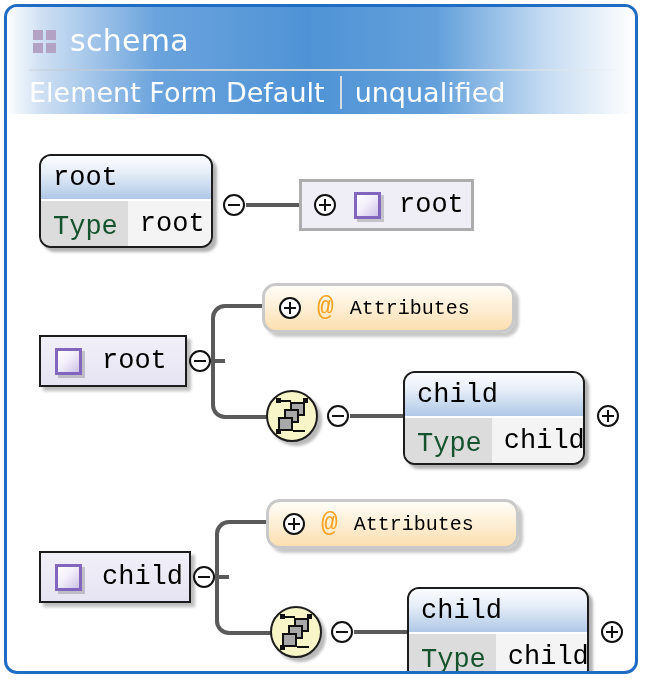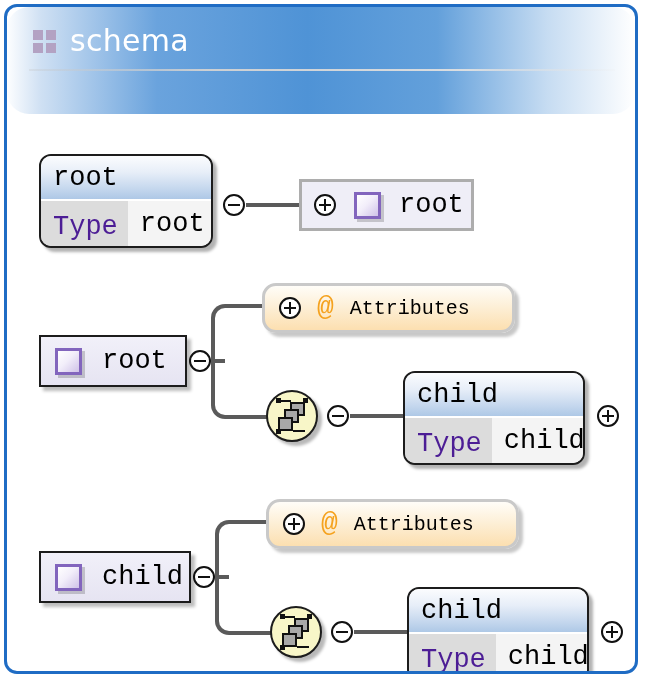--- a/index.html
+++ b/index.html
@@ -31,21 +31,20 @@
   
   #schema-header {
     position: absolute;
     left: 0;
     top: 0;
     width: 100%;
     height: 107px;
     background: linear-gradient(to right,
        #fdfeff 0px, #cfe0f3 34px, #6aa3dd 150px,
        #4f93d6 300px, #63a0db 430px, #c6dcf2 540px, #ffffff 628px);
-    border-radius: 22px;
   }
   #schema-title-row {
     position: absolute;
     left: 0;
     top: 12px;
     height: 44px;
     display: flex;
     align-items: center;
   }
   #schema-grid-icon {
@@ -132,21 +131,21 @@
     display: flex;
     height: 45px;
   }
   .ctype-key {
     background: #dcdcdc;
     display: flex;
     align-items: center;
     padding: 7px 10px 0 12px;
     box-sizing: border-box;
     font-size: 27px;
-    color: #4c1d95;
+    color: #14532d;
   }
   .ctype-val {
     background: #f4f4f4;
     flex: 1;
     display: flex;
     align-items: center;
     padding: 0 12px;
     box-sizing: border-box;
     font-size: 27px;
     color: #000000;
@@ -266,20 +265,25 @@
         <i></i>
           <i></i>
           <i></i>
           <i></i>
       </span>
       <span id="schema-title">schema</span>
     </div>
 
     <div id="schema-rule"></div>
 
+    <div id="schema-prop-row">
+      <span id="schema-prop-name">Element Form Default</span>
+      <span id="schema-prop-sep"></span>
+      <span id="schema-prop-value">unqualified</span>
+    </div>
   </div>
 
   <div id="diagram">
 
     <div class="node ctype" style="left:32px; top:23px; width:174px;">
       <div class="ctype-title">root</div>
       <div class="ctype-row">
         <div class="ctype-key">Type</div>
         <div class="ctype-val">root</div>
       </div>

